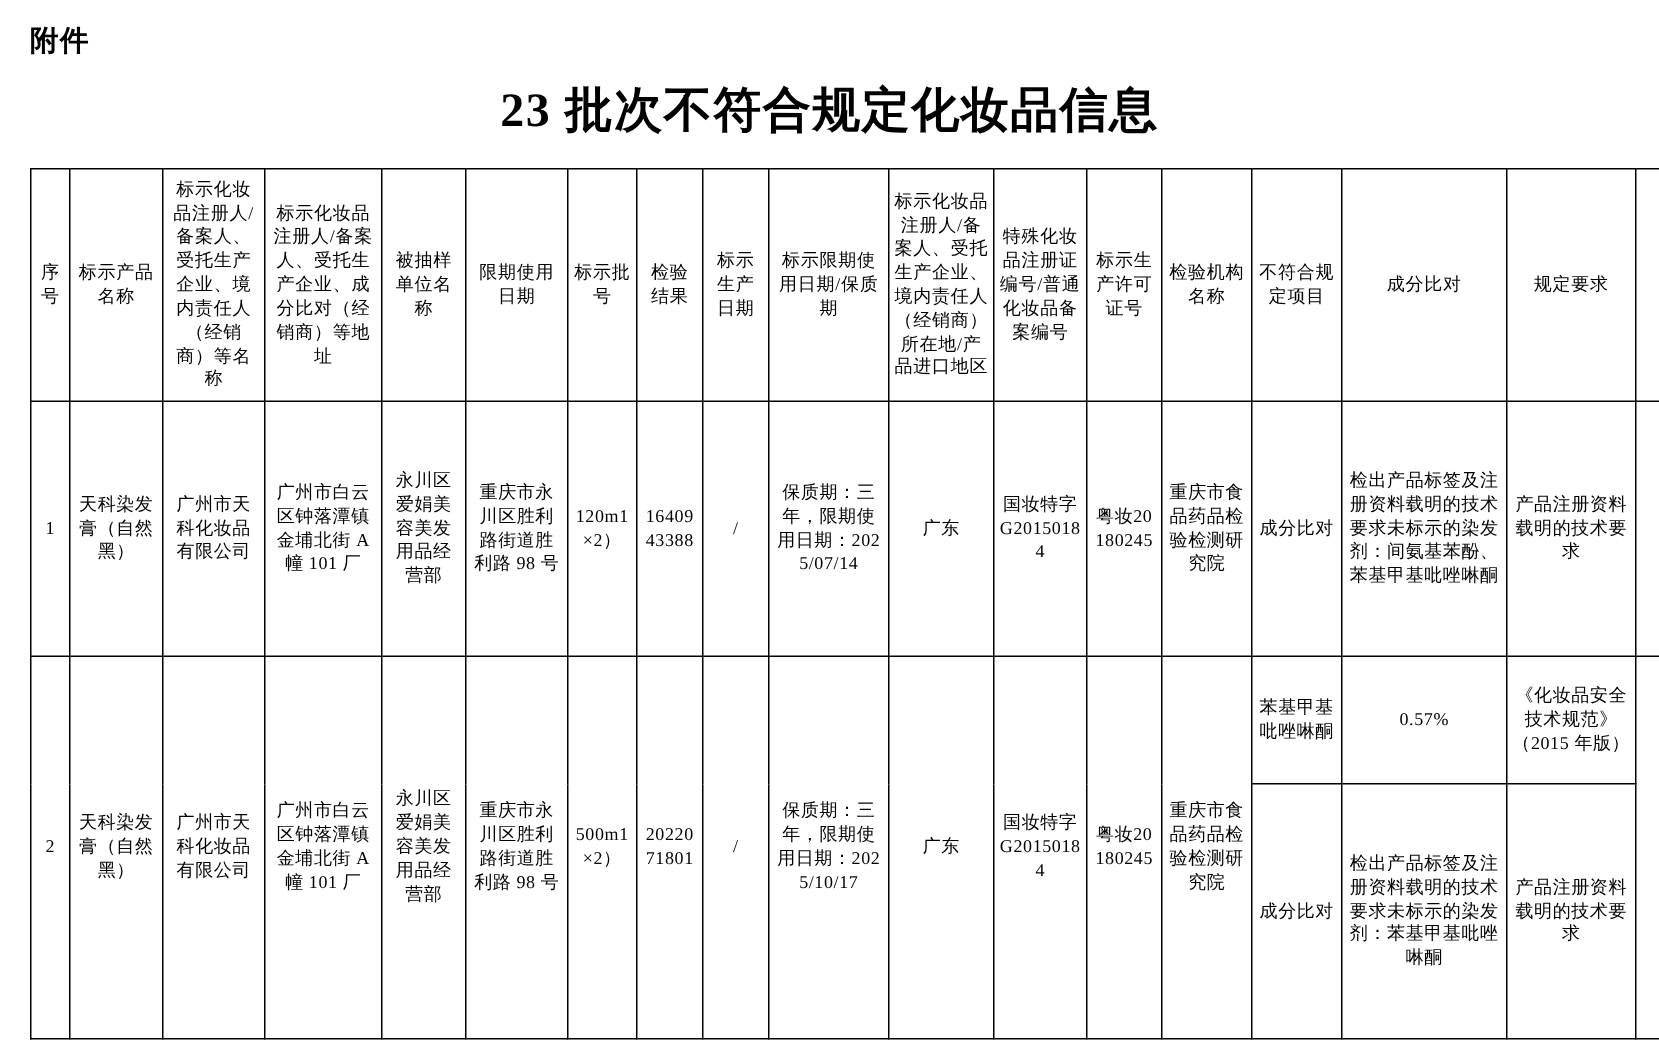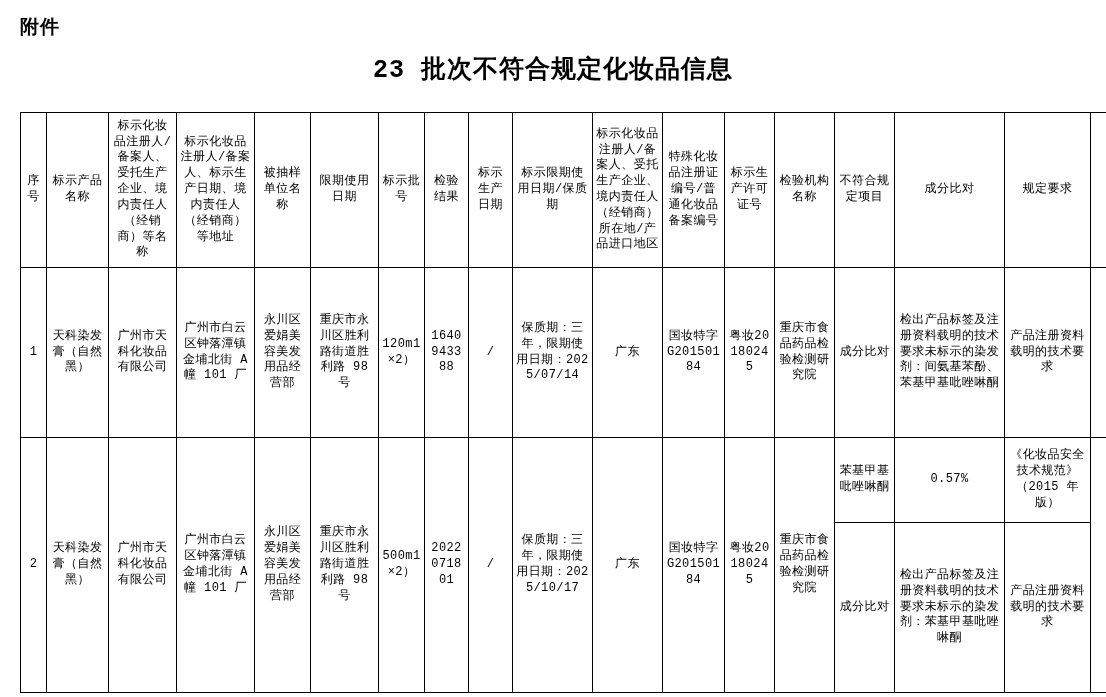--- a/index.html
+++ b/index.html
@@ -13,37 +13,36 @@
     font-family: "Liberation Serif", "DejaVu Serif", serif;
     color: #000000;
     overflow: hidden;
     position: relative;
   }
   .page {
     position: relative;
     width: 1028px;
     height: 697px;
     box-sizing: border-box;
-    font-family: Liberation Mono, monospace;
   }
   .attachment-label {
     position: absolute;
     left: 20px;
     top: 14px;
     font-size: 19px;
     font-weight: bold;
     letter-spacing: 1px;
   }
   .doc-title {
     position: absolute;
     left: 0;
     top: 52px;
     width: 1106px;
     text-align: center;
-    font-size: 25px;
+    font-size: 32px;
     font-weight: bold;
     letter-spacing: 1px;
   }
   .table-wrap {
     position: absolute;
     left: 20px;
     top: 112px;
     width: 1066px;
   }
   table.main {
@@ -122,21 +121,21 @@
           <col class="c-item">
           <col class="c-result">
         <col class="c-req">
           <col class="c-remark">
       </colgroup>
       <thead>
         <tr>
           <td>序号</td>
           <td>标示产品名称</td>
           <td>标示化妆品注册人/备案人、受托生产企业、境内责任人（经销商）等名称</td>
-          <td>标示化妆品注册人/备案人、标示生产日期、境内责任人（经销商）等地址</td>
+          <td>标示化妆品注册人/备案人、受托生产企业、成分比对（经销商）等地址</td>
           <td>被抽样单位名称</td>
           <td>限期使用日期</td>
           <td>标示批号</td>
           <td>检验结果</td>
           <td>标示生产日期</td>
           <td>标示限期使用日期/保质期</td>
           <td>标示化妆品注册人/备案人、受托生产企业、境内责任人（经销商）所在地/产品进口地区</td>
           <td>特殊化妆品注册证编号/普通化妆品备案编号</td>
           <td>标示生产许可证号</td>
           <td>检验机构名称</td>

